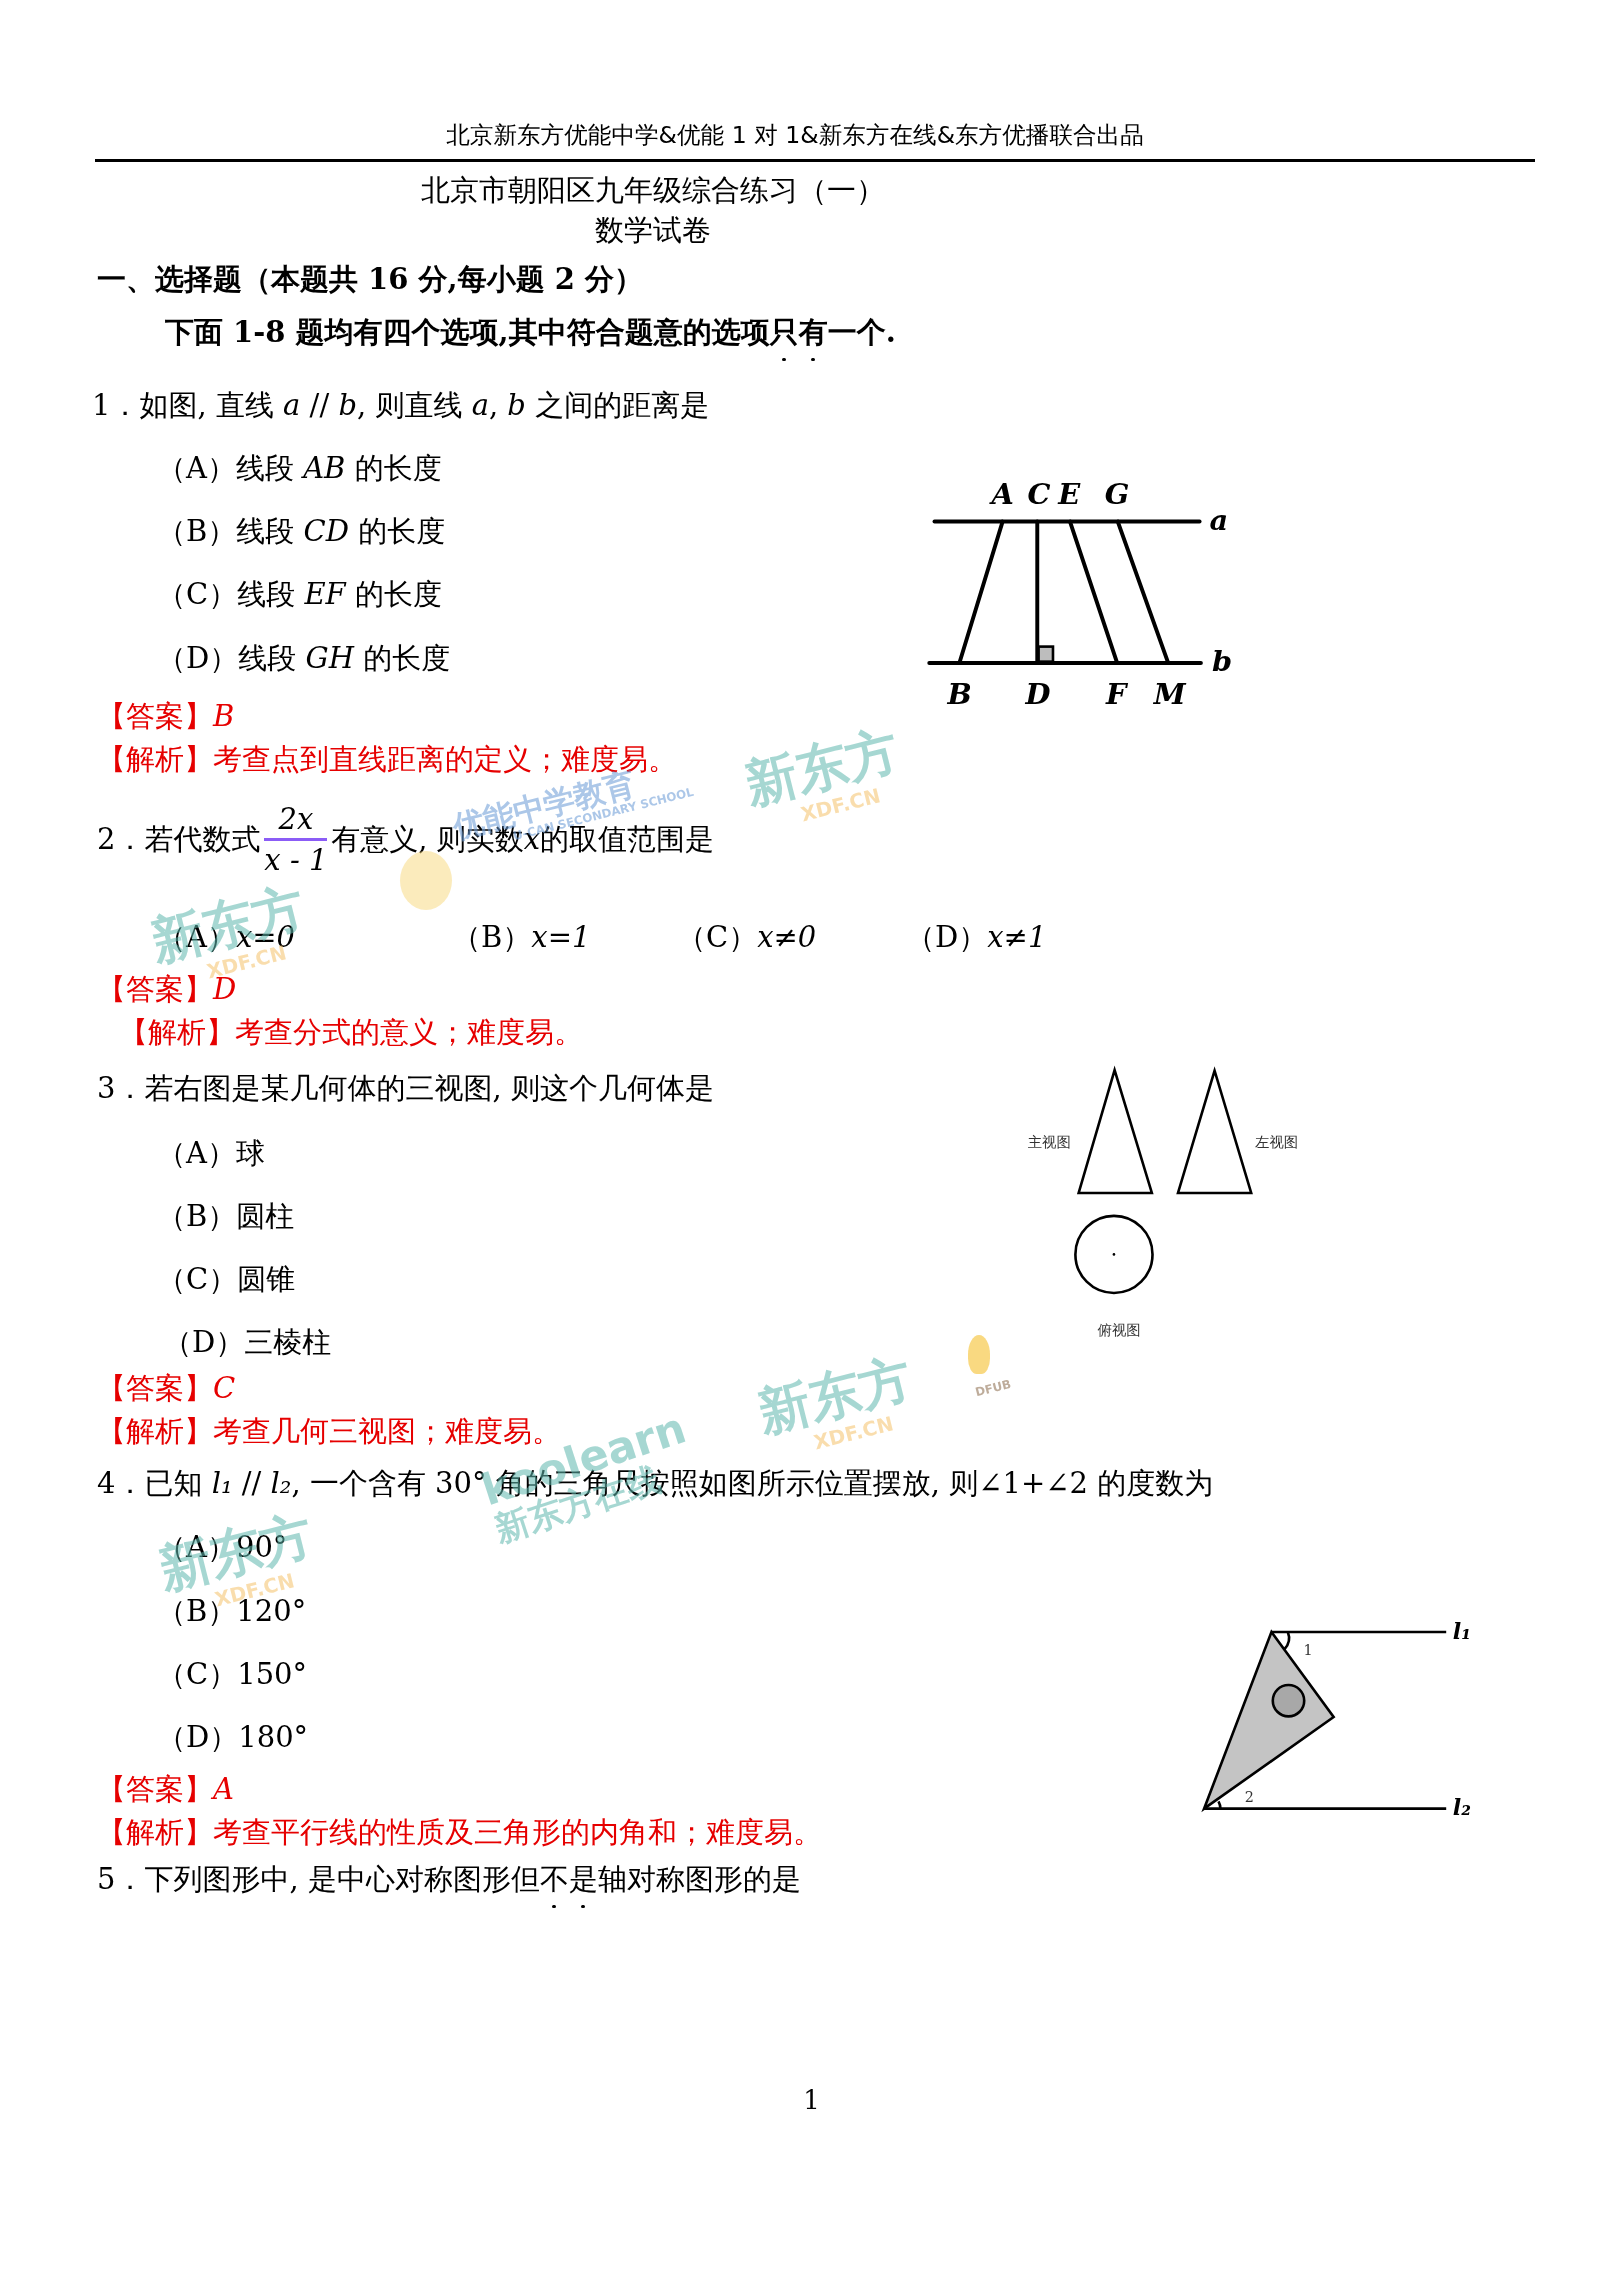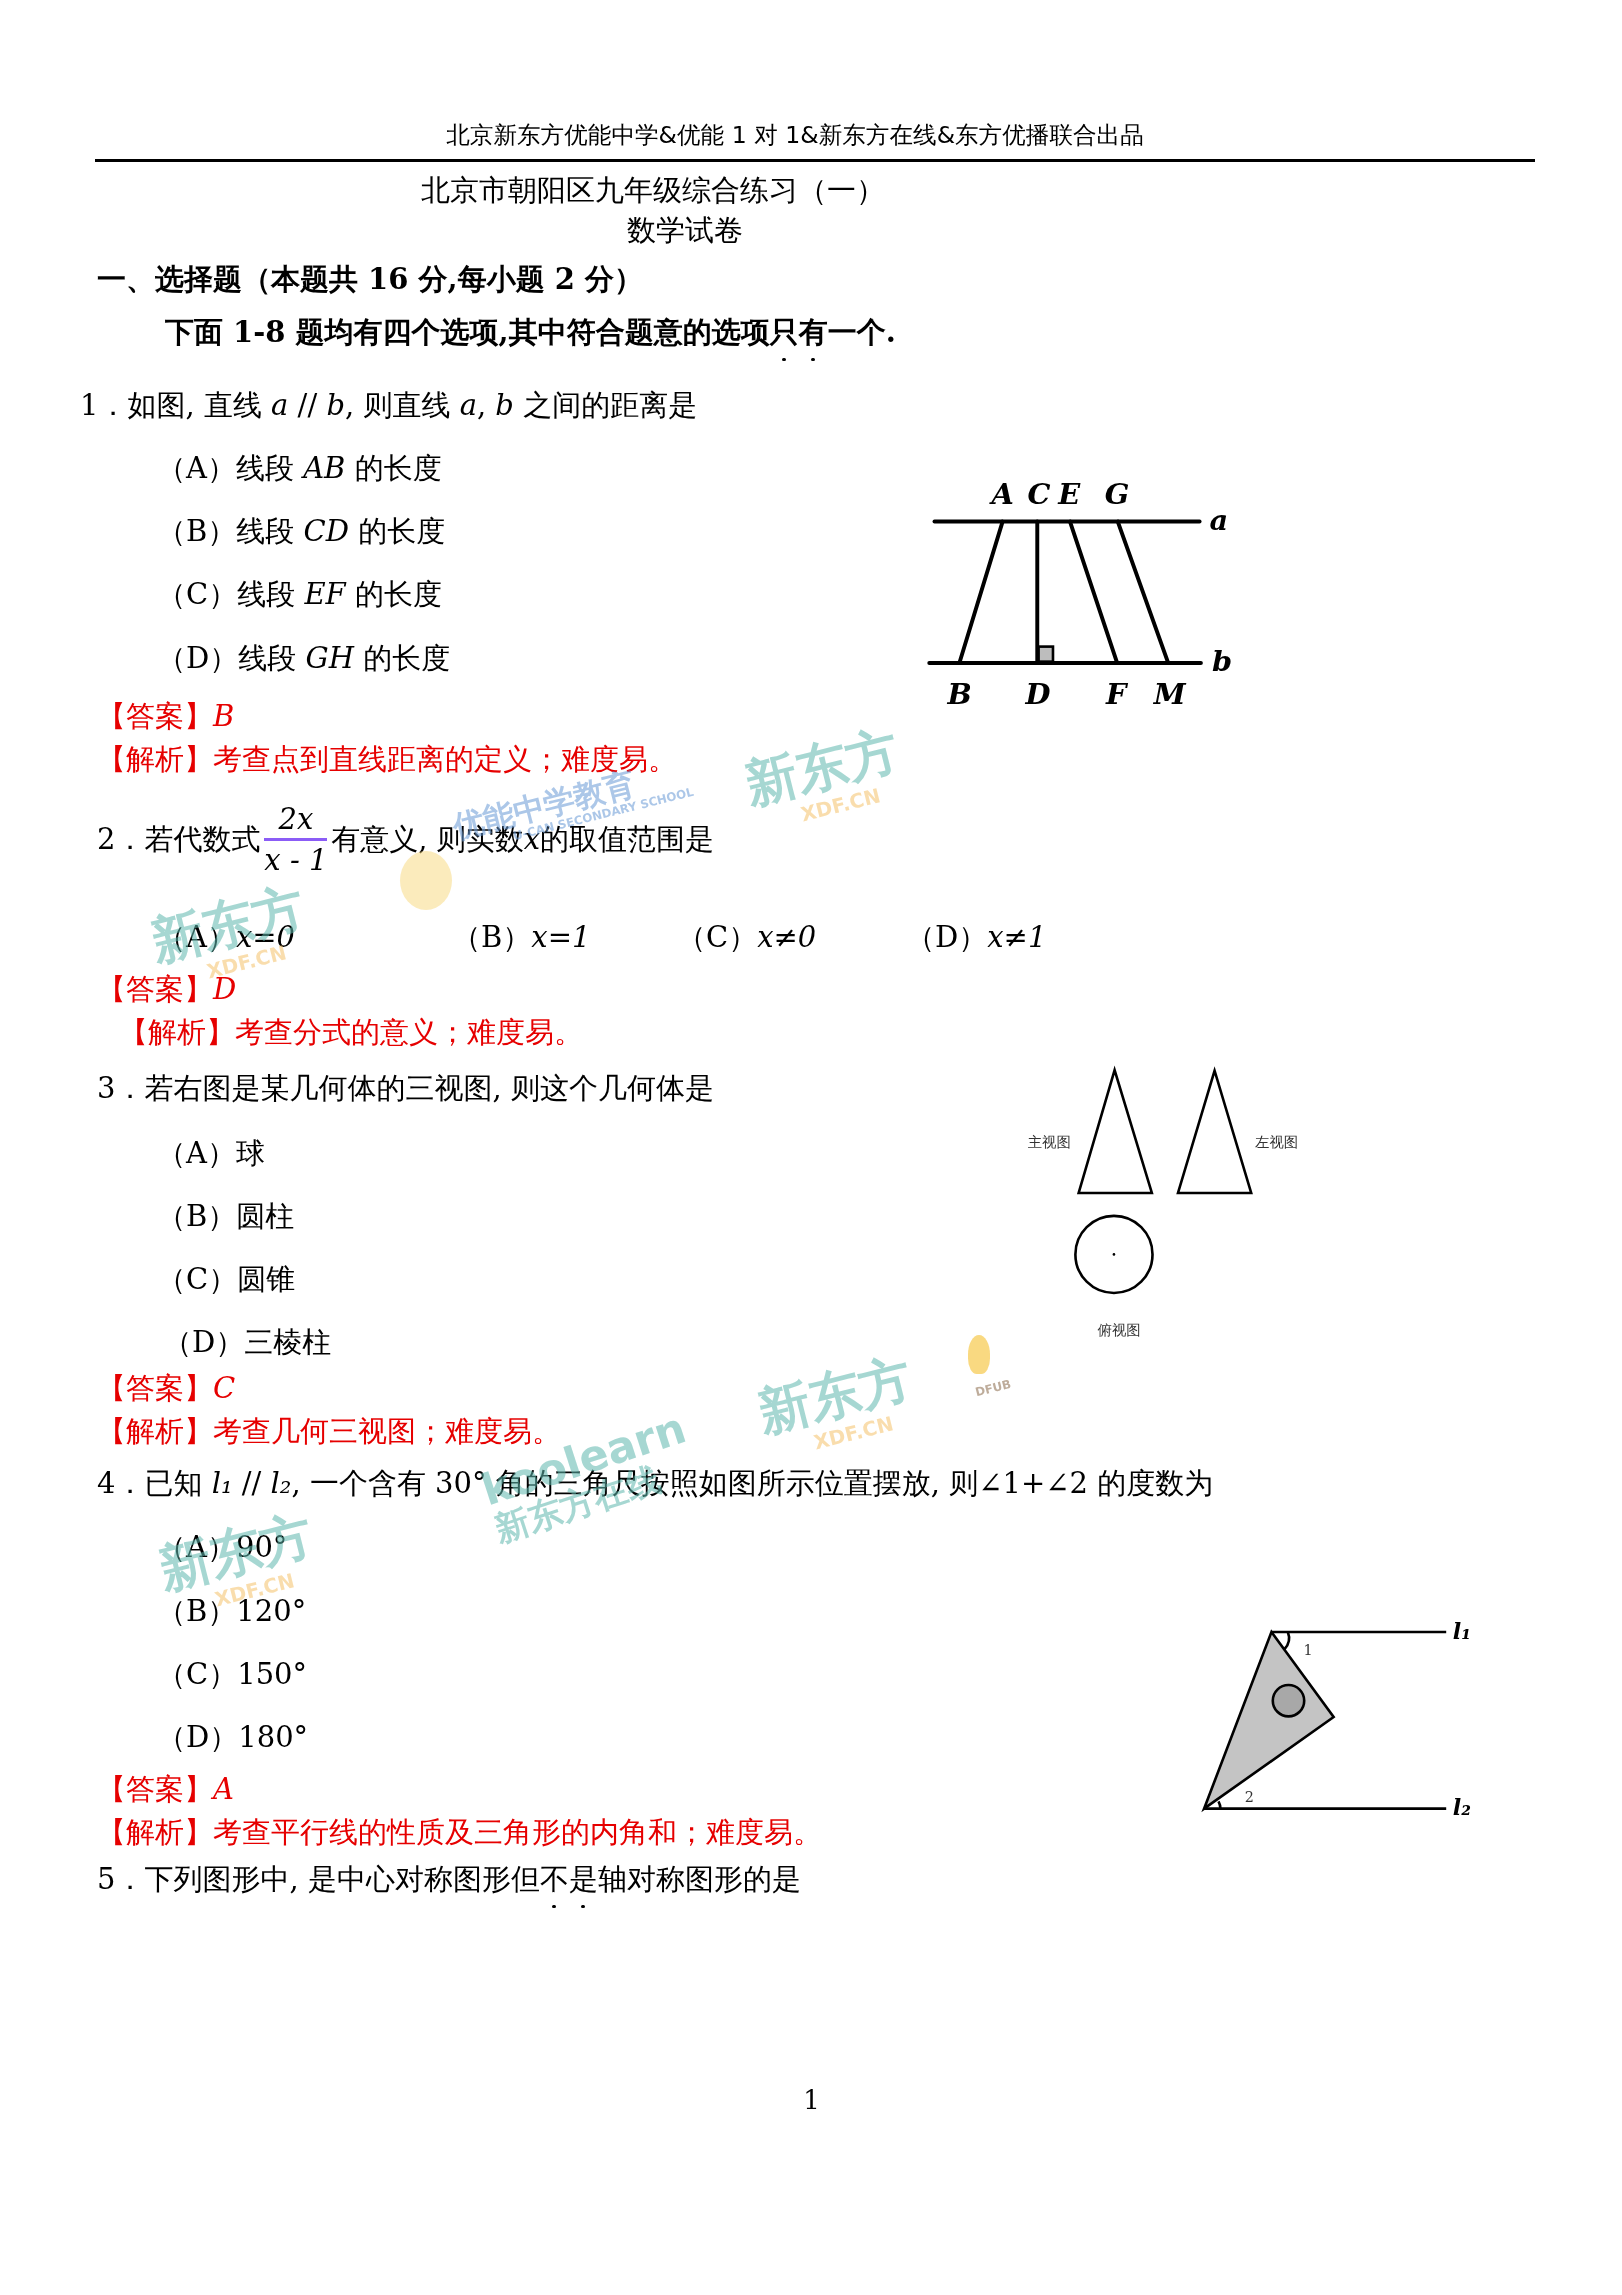--- a/index.html
+++ b/index.html
@@ -21,28 +21,28 @@
   .wm { font-family:"DejaVu Sans","Liberation Sans",sans-serif; font-weight:bold; color:#5fb8ae; opacity:0.55; transform:rotate(-14deg); white-space:nowrap; }
   .wm small { display:block; color:#f5c36b; font-size:0.38em; margin-left:30%; margin-top:-6.5px; }
 </style>
 </head>
 <body>
 
 <div class="abs header-text">北京新东方优能中学&amp;优能 1 对 1&amp;新东方在线&amp;东方优播联合出品</div>
 <div class="abs header-line"></div>
 
 <div class="abs title" style="top:171px;">北京市朝阳区九年级综合练习（一）</div>
-<div class="abs title" style="top:211px;padding-left:32px;">数学试卷</div>
+<div class="abs title" style="top:211px;">数学试卷</div>
 
 <div class="abs txt bold" style="left:97px; top:265px;">一、选择题（本题共 16 分,每小题 2 分）</div>
 <div class="abs txt bold" style="left:165px; top:318px;">
   <span>下面 1-8 题均有四个选项,其中符合题意的选项</span><span class="em-dot">只</span><span class="em-dot">有</span><span>一个.</span>
 </div>
 
-<div class="abs txt" style="left:80px; top:391px;text-align:center;">
+<div class="abs txt" style="left:92px; top:391px;text-align:center;">
   <span>1．</span><span>如图, 直线 </span><span class="i">a</span><span> // </span><span class="i">b</span><span>, 则直线 </span><span class="i">a</span><span>, </span><span class="i">b</span><span> 之间的距离是</span>
 </div>
 <div class="abs txt" style="left:157px; top:454px;"><span>（A）线段 </span><span class="i">AB</span><span> 的长度</span></div>
 <div class="abs txt" style="left:157px; top:517px;"><span>（B）线段 </span><span class="i">CD</span><span> 的长度</span></div>
 <div class="abs txt" style="left:157px; top:580px;"><span>（C）线段 </span><span class="i">EF</span><span> 的长度</span></div>
 <div class="abs txt" style="left:157px; top:644px;"><span>（D）线段 </span><span class="i">GH</span><span> 的长度</span></div>
 
 <svg class="abs" style="left:903px; top:445px;" width="406" height="288" viewBox="0 0 620 440">
   <g stroke="#000" stroke-width="6" stroke-linecap="round" fill="none">
     <line x1="48" y1="117" x2="453" y2="117"></line>

